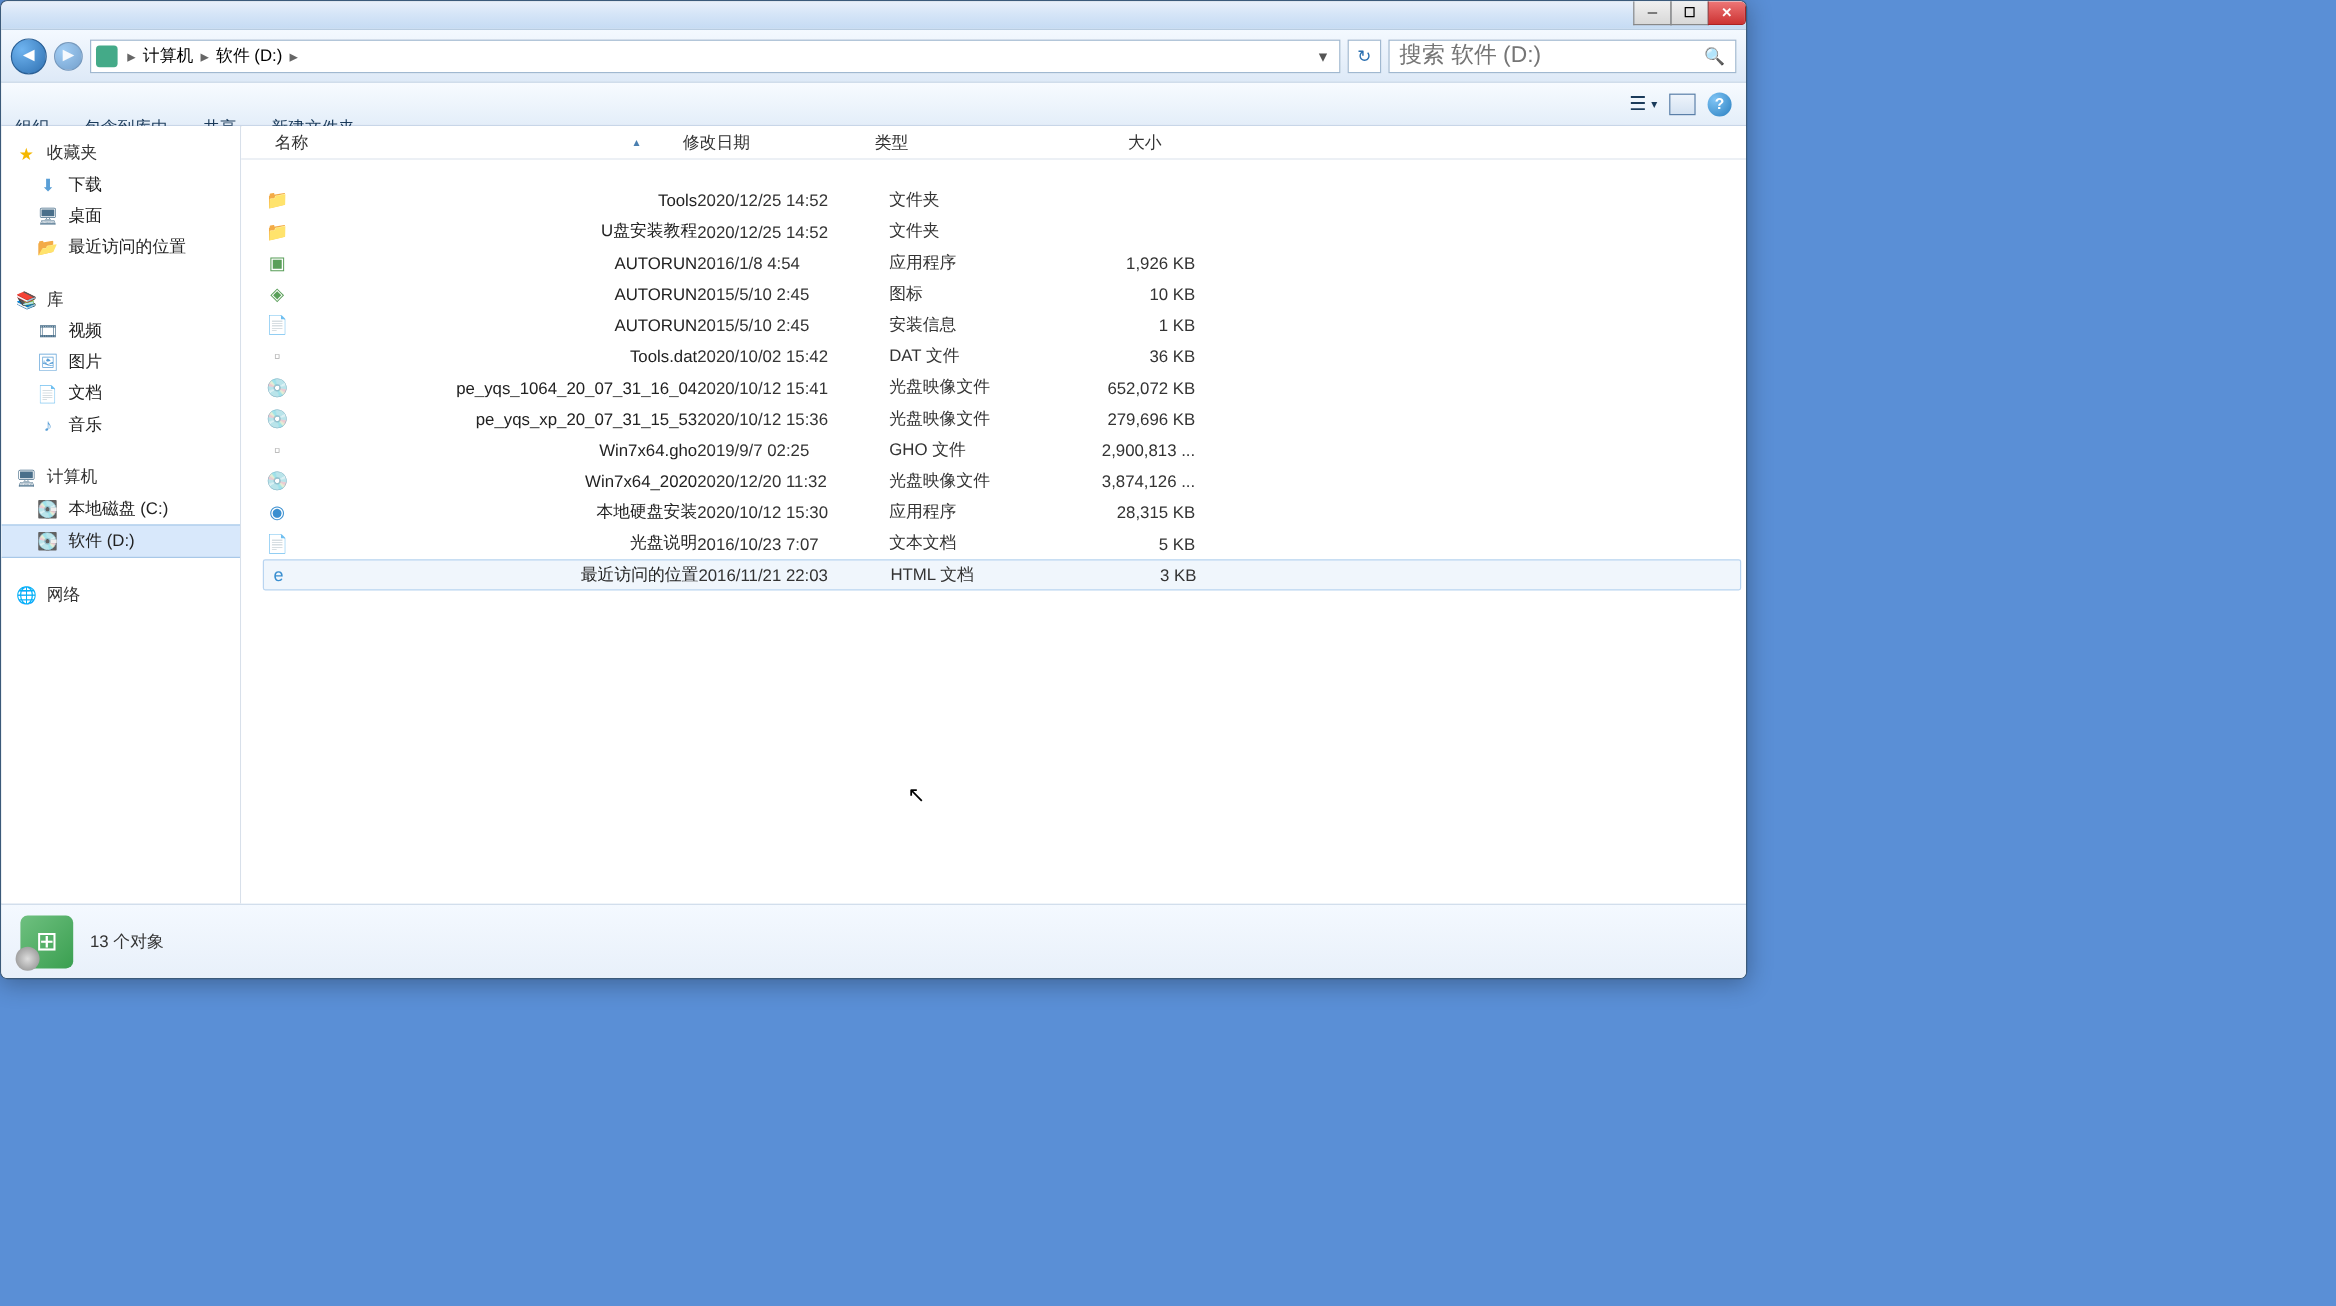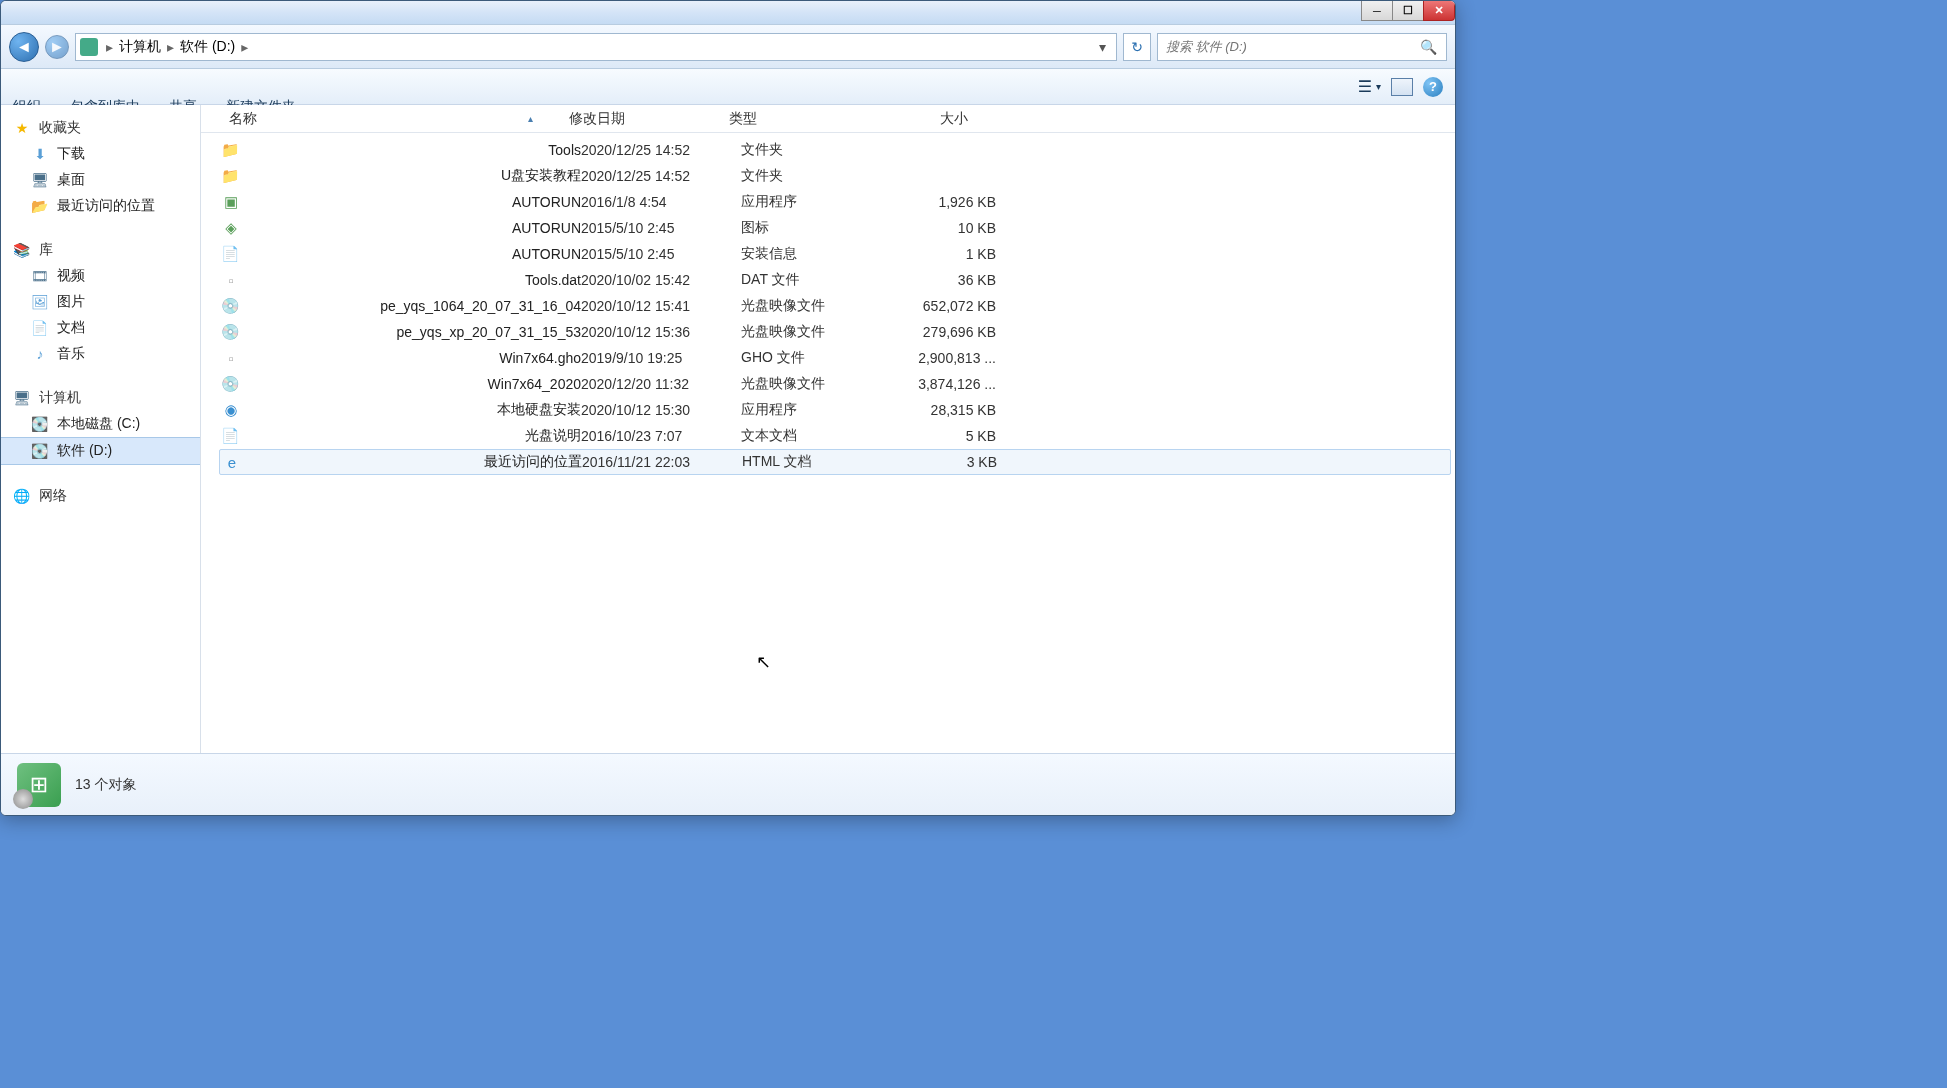--- a/index.html
+++ b/index.html
@@ -55,21 +55,21 @@
 .breadcrumb {
   flex:1; height:28px; background:#fff; border:1px solid #a0b8d0;
   display:flex; align-items:center; padding:0 4px; gap:2px;
   font-size:14px;
 }
 .bc-icon{width:18px;height:18px;background:#4a8; border-radius:3px; display:inline-block; margin-right:2px;}
 .bc-sep{color:#666; padding:0 4px;}
 .bc-drop{margin-left:auto; color:#555; padding:0 6px;}
 .refresh-btn{width:28px;height:28px;border:1px solid #a0b8d0;background:#fff;display:flex;align-items:center;justify-content:center;color:#2a6fb0;font-size:14px;}
 .searchbox{width:290px;height:28px;border:1px solid #a0b8d0;background:#fff;display:flex;align-items:center;padding:0 8px;}
-.searchbox input{flex:1;border:none;outline:none;font-style:italic;color:#888;font-size:13px;}
+.searchbox input{flex:1;border:none;outline:none;color:#888;font-size:19px;}
 .search-icon{color:#2a6fb0;font-size:14px;}
 
 
 .toolbar{
   height:36px;
   background:linear-gradient(to bottom,#f7fbff,#e4eef9);
   border-bottom:1px solid #c8d6e8;
   display:flex;align-items:center;padding:0 12px;gap:20px;
   font-size:14px;color:#1a3a5a;
 }
@@ -94,21 +94,21 @@
 .sicon{width:18px;height:18px;display:inline-flex;align-items:center;justify-content:center;font-size:14px;}
 .star{color:#f5b800;}
 .folder-blue{color:#5a9fd6;}
 .monitor{color:#4a6f8a;}
 .lib{color:#5a9fd6;}
 .drive{color:#888;}
 .drive-g{color:#4a8;}
 .net{color:#3a8fc0;}
 
 
-.filelist{flex:1;background:#fff;display:flex;flex-direction:column;font-size:14px;}
+.filelist{flex:1;background:#fff;display:flex;flex-direction:column;font-size:14px;gap:17px;}
 .columns{
   height:28px;display:flex;align-items:center;
   border-bottom:1px solid #e0e6ee;color:#333;
   padding-left:20px;
 }
 .col{padding:0 8px;}
 .col-name{width:340px;display:flex;align-items:center;gap:6px;}
 .col-date{width:160px;}
 .col-type{width:155px;}
 .col-size{width:100px;text-align:right;}
@@ -337,21 +337,21 @@
           <div class="row">
             <span class="ficon ic-disc">💿</span>
             <span class="cell-name">pe_yqs_xp_20_07_31_15_53</span>
             <span class="cell-date">2020/10/12 15:36</span>
             <span class="cell-type">光盘映像文件</span>
             <span class="cell-size">279,696 KB</span>
           </div>
           <div class="row">
             <span class="ficon ic-file">▫</span>
             <span class="cell-name">Win7x64.gho</span>
-            <span class="cell-date">2019/9/10 19:25</span>
+            <span class="cell-date">2019/9/7 02:25</span>
             <span class="cell-type">GHO 文件</span>
             <span class="cell-size">2,900,813 ...</span>
           </div>
           <div class="row">
             <span class="ficon ic-disc">💿</span>
             <span class="cell-name">Win7x64_2020</span>
             <span class="cell-date">2020/12/20 11:32</span>
             <span class="cell-type">光盘映像文件</span>
             <span class="cell-size">3,874,126 ...</span>
           </div>

